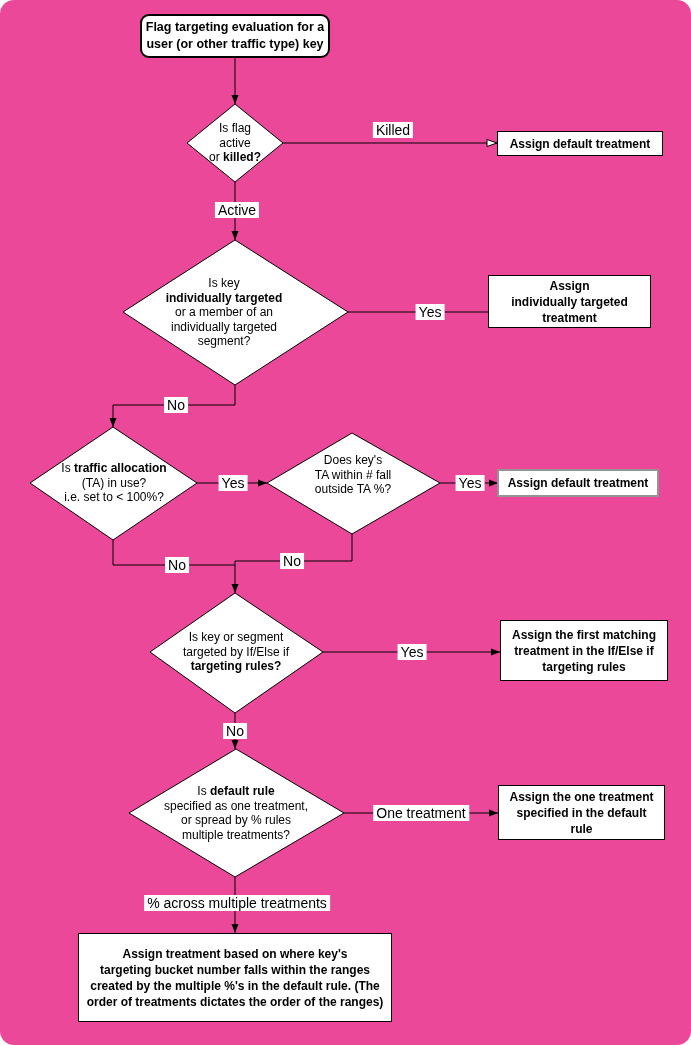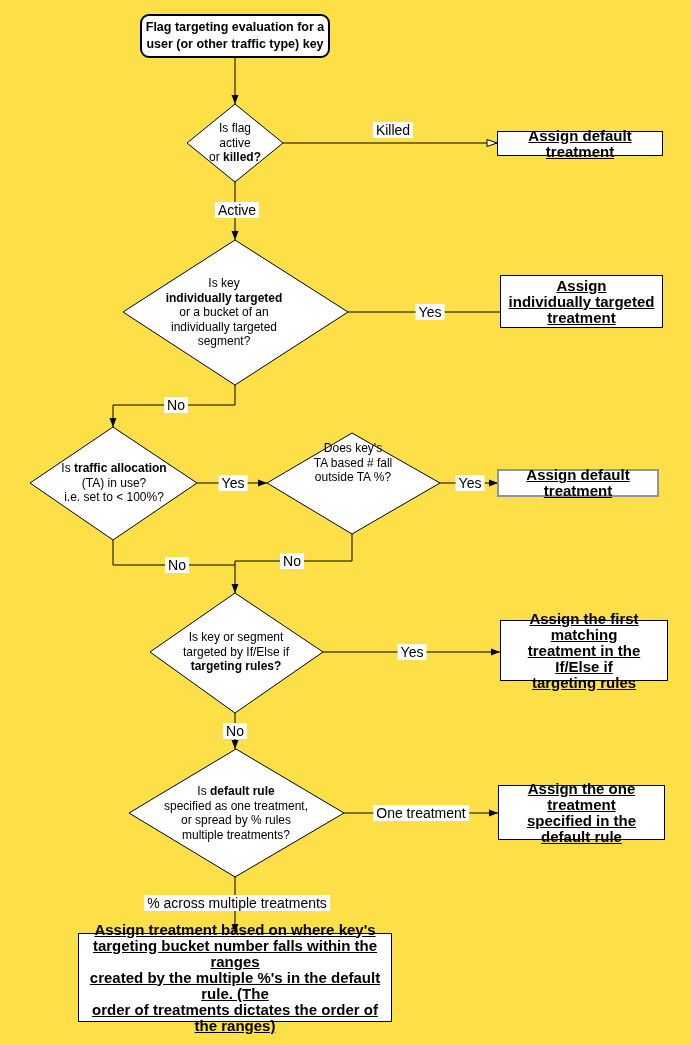--- a/index.html
+++ b/index.html
@@ -1,27 +1,27 @@
 <!DOCTYPE html>
 <html><head>
 <meta charset="utf-8">
 <style>
   html,body{margin:0;padding:0;background:#fff;}
   .canvas{
-    position:relative;width:691px;height:1045px;background:#fde047;
-    font-family:"Liberation Sans",sans-serif;color:#000;overflow:hidden;
+    position:relative;width:691px;height:1045px;background:#ec4899;
+    font-family:"Liberation Sans",sans-serif;color:#000;overflow:hidden;border-radius:14px;
   }
   svg.wires{position:absolute;left:0;top:0;width:691px;height:1045px;}
   .node{
     position:absolute;display:flex;align-items:center;justify-content:center;
     text-align:center;box-sizing:border-box;
   }
   .box{
     border:1px solid #000;background:#fff;font-weight:bold;
-    font-size:15px;line-height:16px;white-space:pre-line;padding:2px 5px;text-decoration:underline;
+    font-size:12px;line-height:16px;white-space:pre-line;padding:2px 5px;
   }
   .box.thick{border:2px solid #949494;}
   .start{
     border:2px solid #000;border-radius:9px;font-weight:bold;
     font-size:12.5px;line-height:17px;white-space:pre-line;background:#fff;
   }
   .dtext{
     position:absolute;transform:translate(-50%,-50%);text-align:center;
     font-size:12px;line-height:14.5px;width:max-content;
   }
@@ -78,53 +78,53 @@
 
   <div class="dtext" style="left:235px;top:143px;">
     <div><span>Is flag</span></div>
     <div><span>active</span></div>
     <div><span>or </span><b>killed?</b></div>
   </div>
 
   <div class="dtext" style="left:224px;top:312px;">
     <div><span>Is key</span></div>
     <div><b>individually targeted</b></div>
-    <div><span>or a bucket of an</span></div>
+    <div><span>or a member of an</span></div>
     <div><span>individually targeted</span></div>
     <div><span>segment?</span></div>
   </div>
 
   <div class="dtext" style="left:114px;top:483px;">
     <div><span>Is </span><b>traffic allocation</b></div>
     <div><span>(TA) in use?</span></div>
     <div><span>i.e. set to &lt; 100%?</span></div>
   </div>
 
-  <div class="dtext" style="left:353px;top:463px;">
+  <div class="dtext" style="left:353px;top:475px;">
     <div><span>Does key's</span></div>
-    <div><span>TA based # fall</span></div>
+    <div><span>TA within # fall</span></div>
     <div><span>outside TA %?</span></div>
   </div>
 
   <div class="dtext" style="left:236px;top:652px;">
     <div><span>Is key or segment</span></div>
     <div><span>targeted by If/Else if</span></div>
     <div><b>targeting rules?</b></div>
   </div>
 
   <div class="dtext" style="left:236px;top:813px;">
     <div><span>Is </span><b>default rule</b></div>
     <div><span>specified as one treatment,</span></div>
     <div><span>or spread by % rules</span></div>
     <div><span>multiple treatments?</span></div>
   </div>
 
   <div class="node box" style="left:497px;top:131px;width:166px;height:25px;"><span>Assign default treatment</span></div>
 
-  <div class="node box" style="left:500px;top:275px;width:163px;height:53px;"><span>Assign
+  <div class="node box" style="left:488px;top:275px;width:163px;height:53px;"><span>Assign
 individually targeted
 treatment</span></div>
 
   <div class="node box thick" style="left:497px;top:469px;width:162px;height:28px;"><span>Assign default treatment</span></div>
 
   <div class="node box" style="left:500px;top:620px;width:168px;height:61px;"><span>Assign the first matching
 treatment in the If/Else if
 targeting rules</span></div>
 
   <div class="node box" style="left:78px;top:933px;width:314px;height:89px;"><span>Assign treatment based on where key's

